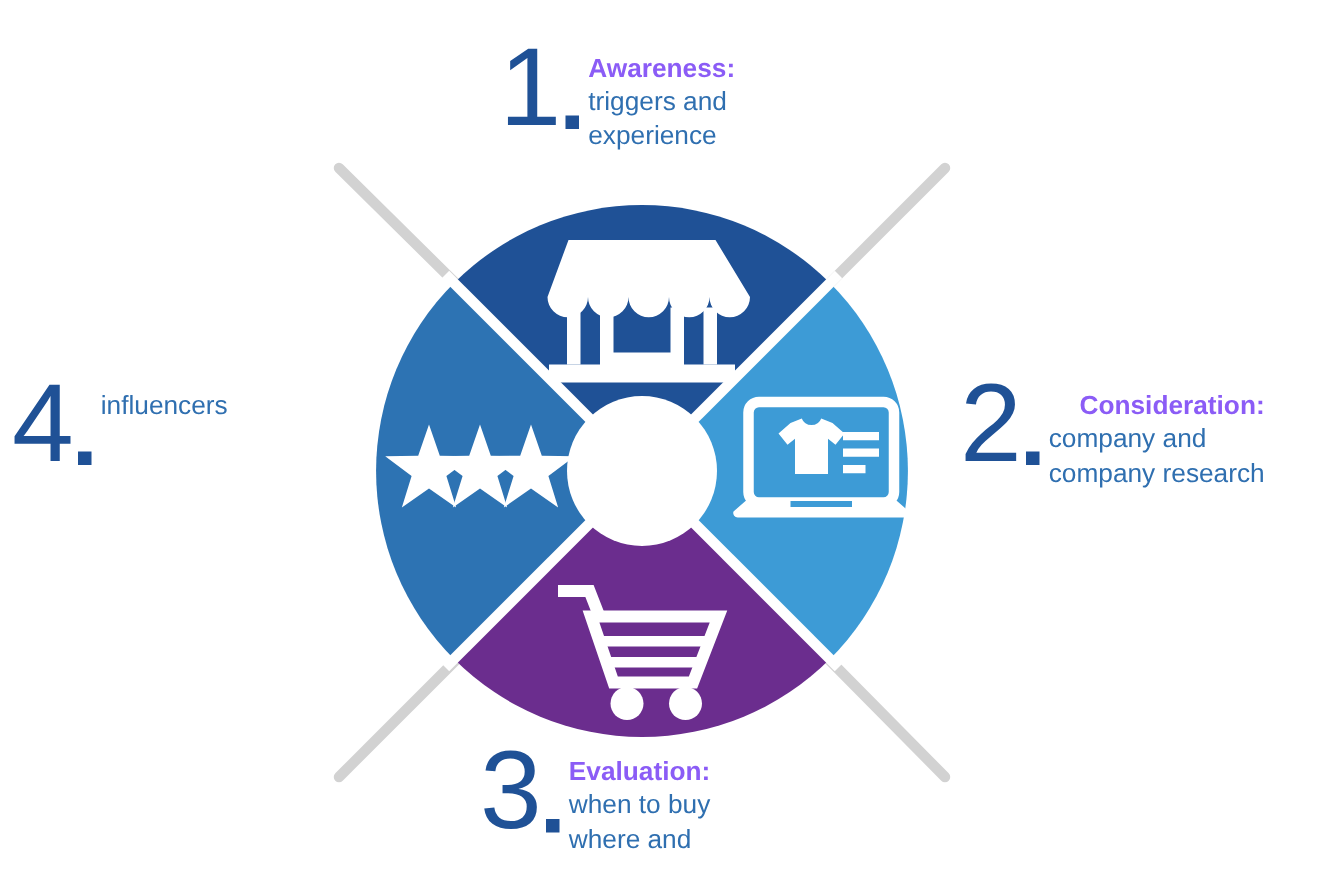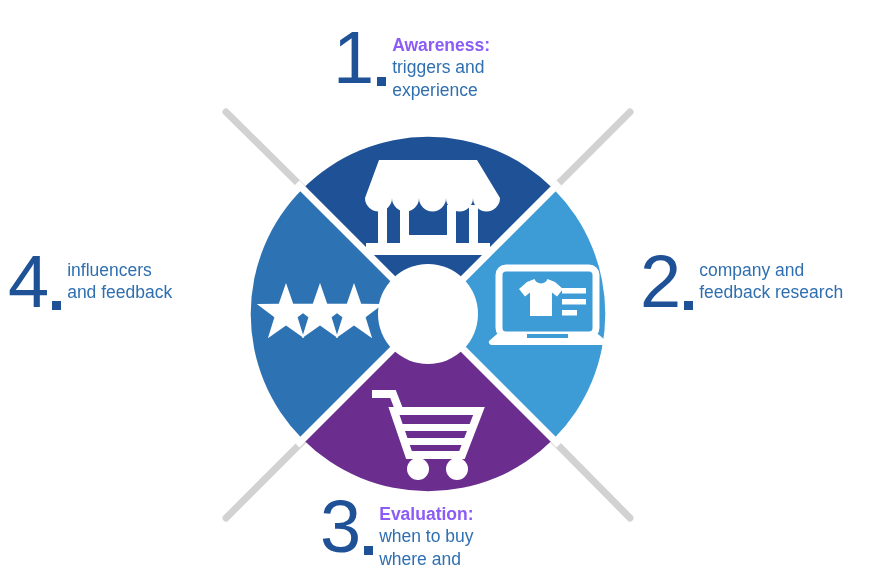--- a/index.html
+++ b/index.html
@@ -223,22 +223,23 @@
       <div class="sub">experience</div>
     </div>
   </div>
 
   <div class="callout" id="callout-2">
     <div class="num-wrap">
       <span class="num">2</span>
       <span class="dot"></span>
     </div>
     <div class="txt">
+      <div class="heading">Consideration:</div>
       <div class="sub">company and</div>
-      <div class="sub">feedback research</div>
+      <div class="sub">company research</div>
     </div>
   </div>
 
   <div class="callout" id="callout-3">
     <div class="num-wrap">
       <span class="num">3</span>
       <span class="dot"></span>
     </div>
     <div class="txt">
       <div class="heading">Evaluation:</div>
@@ -247,17 +248,16 @@
     </div>
   </div>
 
   <div class="callout" id="callout-4">
     <div class="num-wrap">
       <span class="num">4</span>
       <span class="dot"></span>
     </div>
     <div class="txt">
       <div class="sub">influencers</div>
-      <div class="sub">and feedback</div>
     </div>
   </div>
 
 </div>
 
 </body></html>

